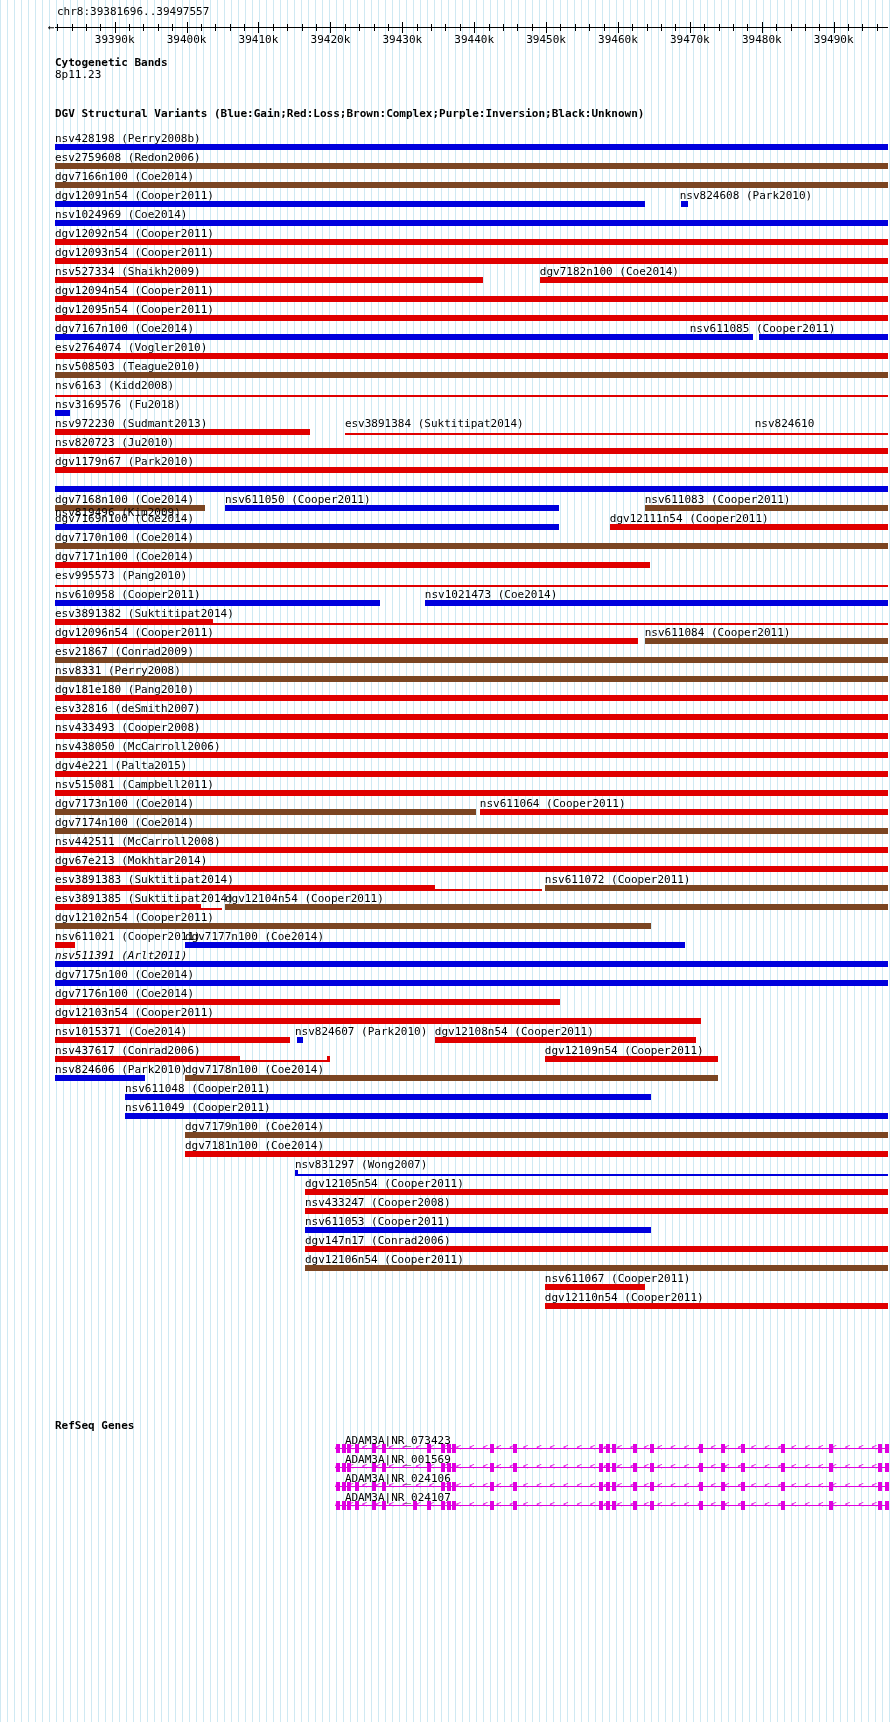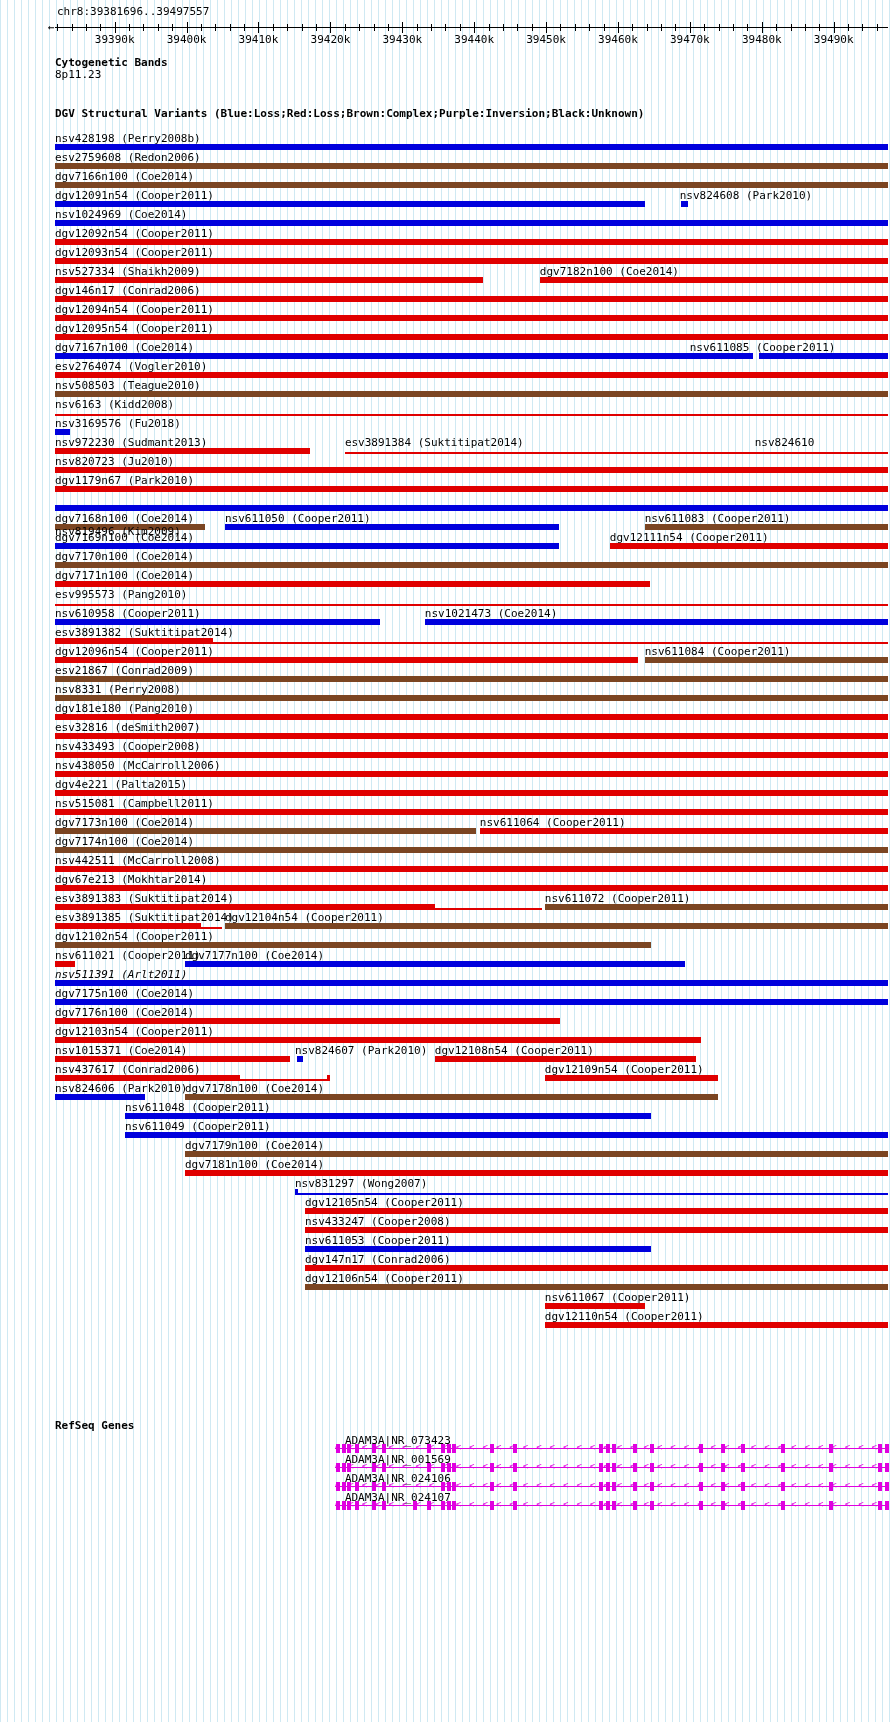--- a/index.html
+++ b/index.html
@@ -113,21 +113,21 @@
       <div class="tick-major" style="left: 93.4775%;"></div>
       <div class="tick-label" style="left: 93.4775%;">39490k</div>
       <div class="tick-minor" style="left: 95.2037%;"></div>
       <div class="tick-minor" style="left: 96.9299%;"></div>
       <div class="tick-minor" style="left: 98.6561%;"></div>
     </div>
 
   <div class="section-title cyto-title">Cytogenetic Bands</div>
   <div class="band-label">8p11.23</div>
 
-  <div class="section-title dgv-title">DGV Structural Variants (Blue:Loss;Red:Loss;Brown:Complex;Purple:Inversion;Black:Unknown)</div>
+  <div class="section-title dgv-title">DGV Structural Variants (Blue:Gain;Red:Loss;Brown:Complex;Purple:Inversion;Black:Unknown)</div>
   <div class="rows" id="dgv-rows">
       <div class="trow">
         <div class="tlabel" style="left: 0%;">nsv428198 (Perry2008b)</div>
         <div class="tbar c-gain" style="left: 0%; width: 100%;"></div>
       </div>
       <div class="trow">
         <div class="tlabel" style="left: 0%;">esv2759608 (Redon2006)</div>
         <div class="tbar c-complex" style="left: 0%; width: 100%;"></div>
       </div>
       <div class="trow">
@@ -150,24 +150,20 @@
       </div>
       <div class="trow">
         <div class="tlabel" style="left: 0%;">dgv12093n54 (Cooper2011)</div>
         <div class="tbar c-loss" style="left: 0%; width: 100%;"></div>
       </div>
       <div class="trow">
         <div class="tlabel" style="left: 0%;">nsv527334 (Shaikh2009)</div>
         <div class="tbar c-loss" style="left: 0%; width: 51.4%;"></div>
         <div class="tlabel" style="left: 58.2%;">dgv7182n100 (Coe2014)</div>
         <div class="tbar c-loss" style="left: 58.2%; width: 41.8%;"></div>
-      </div>
-      <div class="trow">
-        <div class="tlabel" style="left: 0%;">dgv146n17 (Conrad2006)</div>
-        <div class="tbar c-loss" style="left: 0%; width: 100%;"></div>
       </div>
       <div class="trow">
         <div class="tlabel" style="left: 0%;">dgv12094n54 (Cooper2011)</div>
         <div class="tbar c-loss" style="left: 0%; width: 100%;"></div>
       </div>
       <div class="trow">
         <div class="tlabel" style="left: 0%;">dgv12095n54 (Cooper2011)</div>
         <div class="tbar c-loss" style="left: 0%; width: 100%;"></div>
       </div>
       <div class="trow">

